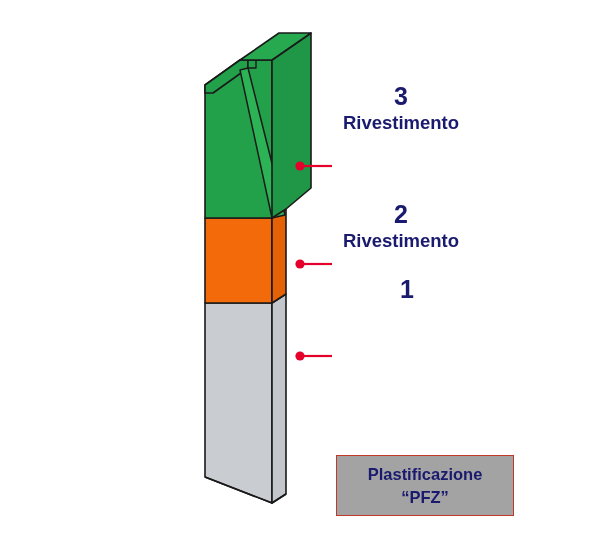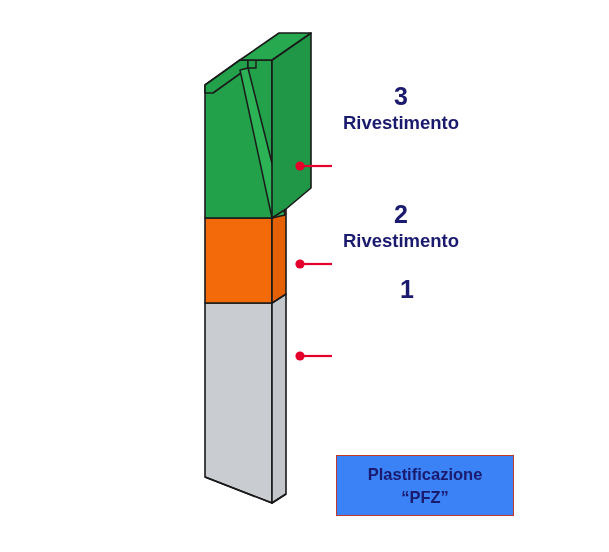--- a/index.html
+++ b/index.html
@@ -51,21 +51,21 @@
   #lbl2 { left: 316px; top: 200px; width: 170px; }
   #lbl1 { left: 342px; top: 275px; width: 130px; }
 
   #legend-box {
     position: absolute;
     left: 336px;
     top: 455px;
     width: 176px;
     height: 59px;
     border: 1.6px solid #c0392b;
-    background: #3b82f6;
+    background: #a3a3a3;
     display: flex;
     flex-direction: column;
     align-items: center;
     justify-content: center;
   }
   #legend-box .legend-line {
     font-size: 16.5px;
     font-weight: bold;
     color: #1a1a6e;
     line-height: 1.35;

